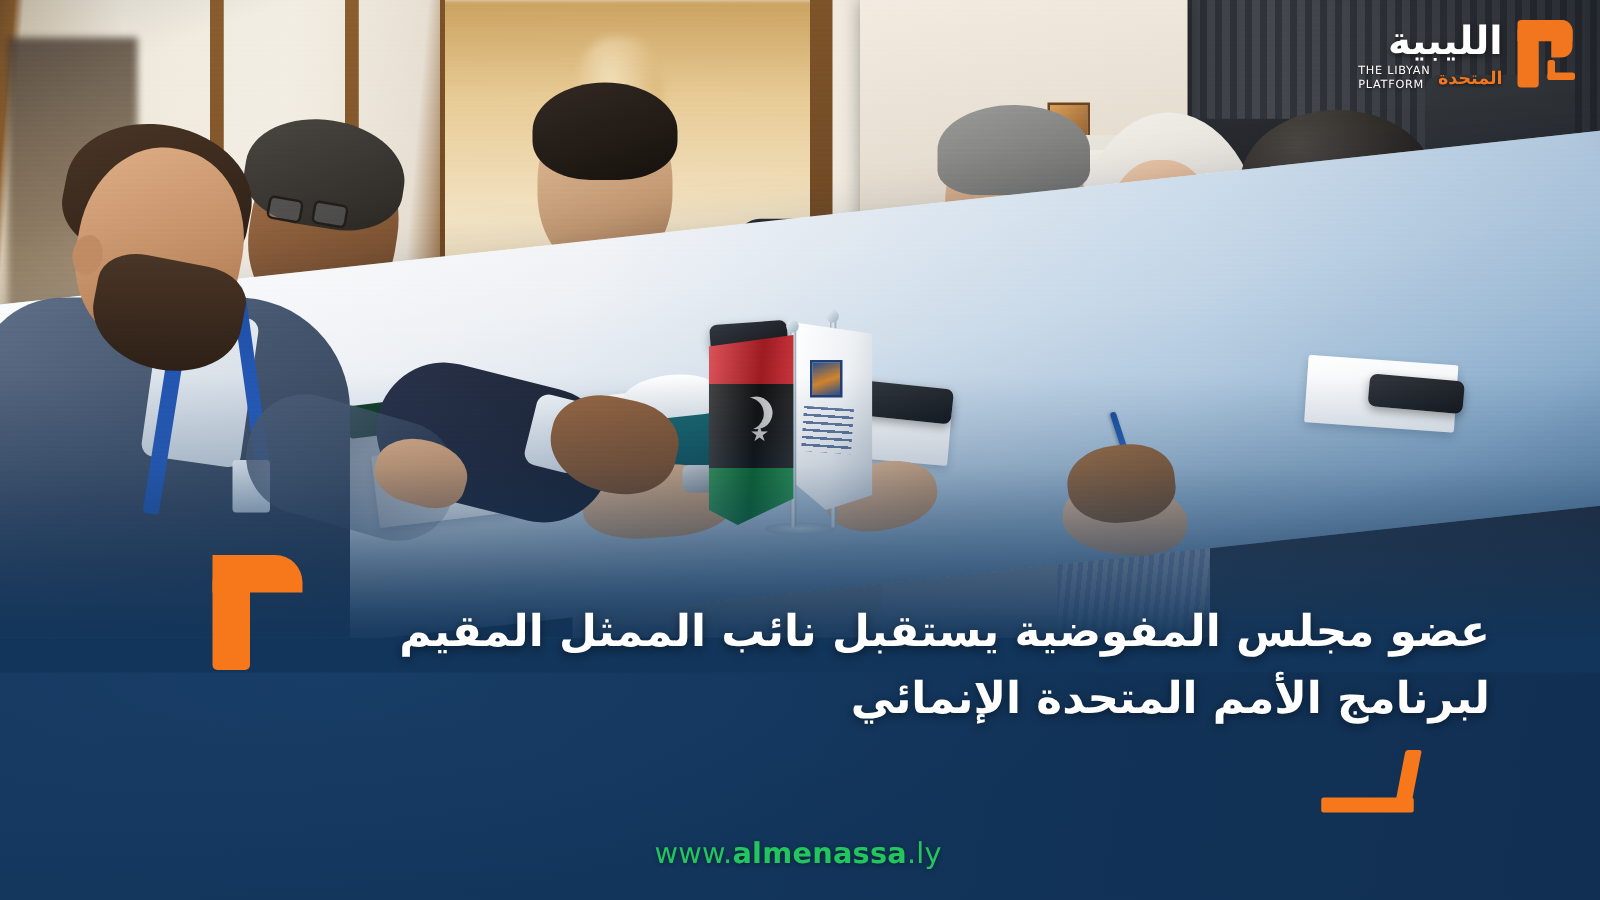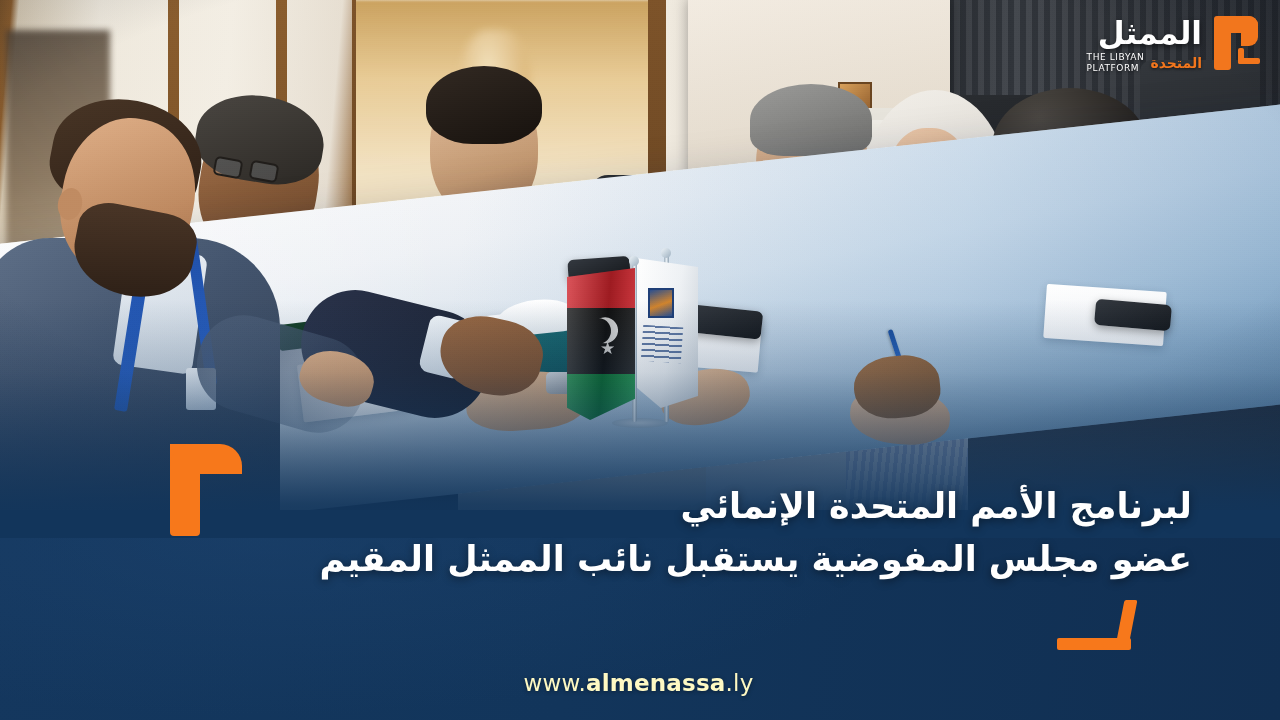--- a/index.html
+++ b/index.html
@@ -246,21 +246,21 @@
   
   .headline{position:absolute;right:88px;left:150px;top:480px;
     direction:rtl;text-align:right;color:#ffffff;
     font-family:"DejaVu Sans","Liberation Sans",sans-serif;
     font-size:35px;font-weight:bold;line-height:1.52;
     text-shadow:0 2px 8px rgba(0,0,0,.45);}
   .headline .ln{display:block;}
 
   
   .url{position:absolute;left:0;right:3px;bottom:24px;text-align:center;
-    color:#fef9c3;font-size:23px;letter-spacing:.2px;
+    color:#22c55e;font-size:23px;letter-spacing:.2px;
     text-shadow:0 1px 4px rgba(0,0,0,.4);}
   .url b{font-weight:bold;}
   .url .light{font-weight:normal;}
 </style>
 </head>
 <body>
 
 <div class="stage">
 
   <div class="photo">
@@ -394,21 +394,21 @@
       <div class="photo-vig"></div>
     </div>
   </div>
 
   <div class="fade"></div>
   <div class="navy"></div>
   <div class="navy-tint"></div>
 
   <div class="logo">
     <div class="logo-text">
-      <div class="logo-ar">الممثل</div>
+      <div class="logo-ar">الليبية</div>
       <div class="logo-sub">
         <div class="logo-en">
           <div>THE LIBYAN</div>
           <div>PLATFORM</div>
         </div>
         <div class="logo-ar2">المتحدة</div>
       </div>
     </div>
     <div class="logo-mark">
       <span class="lm-h"></span>
@@ -423,21 +423,21 @@
     <span class="b-v"></span>
     <span class="b-h"></span>
   </div>
 
   <div class="lmark">
     <span class="l-v"></span>
     <span class="l-h"></span>
   </div>
 
   <div class="headline">
+    <span class="ln">عضو مجلس المفوضية يستقبل نائب الممثل المقيم</span>
     <span class="ln">لبرنامج الأمم المتحدة الإنمائي</span>
-    <span class="ln">عضو مجلس المفوضية يستقبل نائب الممثل المقيم</span>
   </div>
 
   <div class="url">
     <span class="light">www.</span><b>almenassa</b><span class="light">.ly</span>
   </div>
 
 </div>
 
 </body></html>

